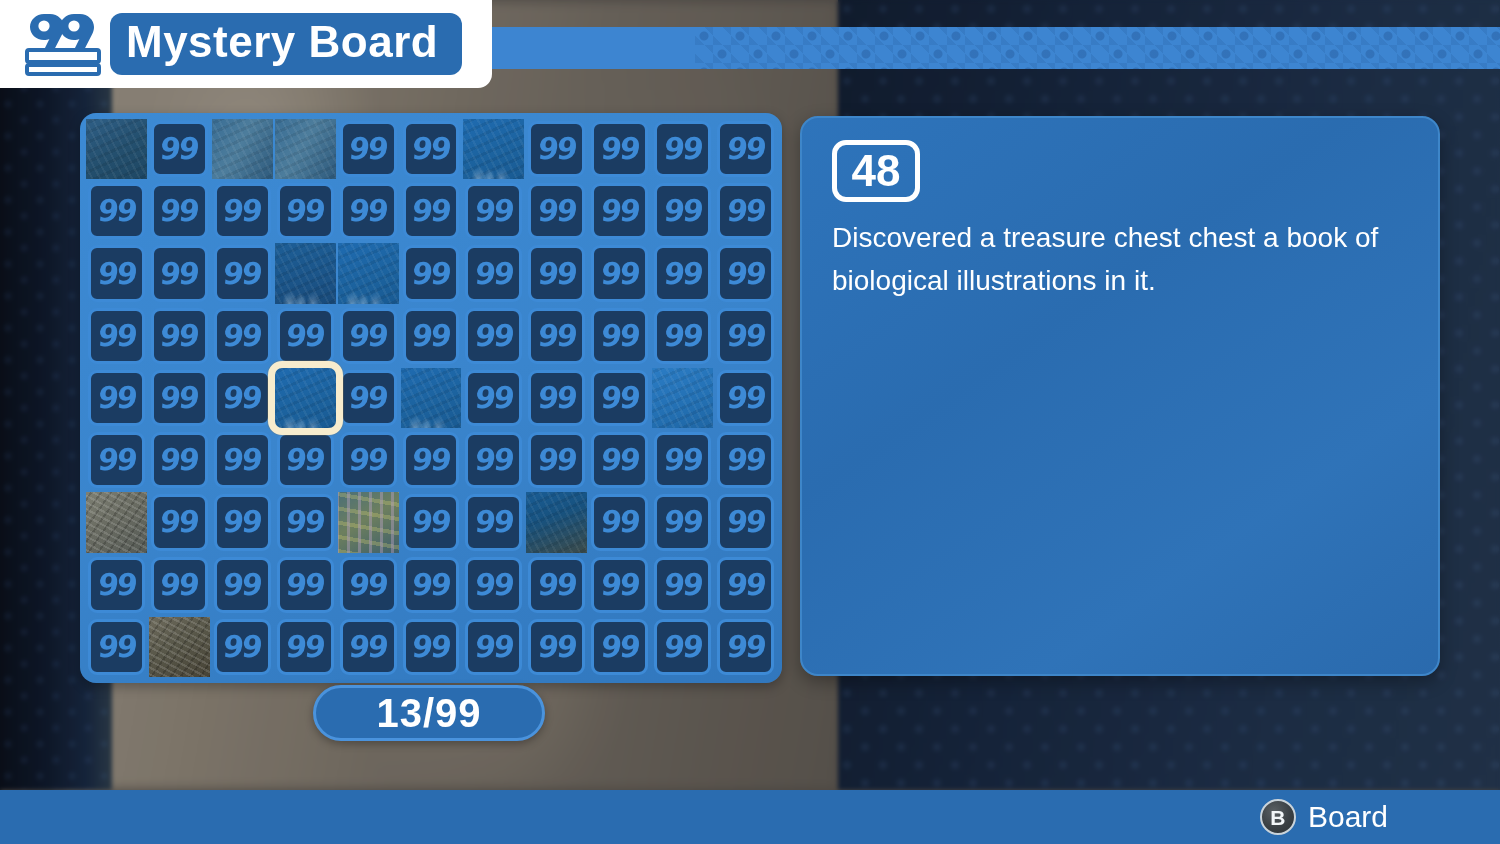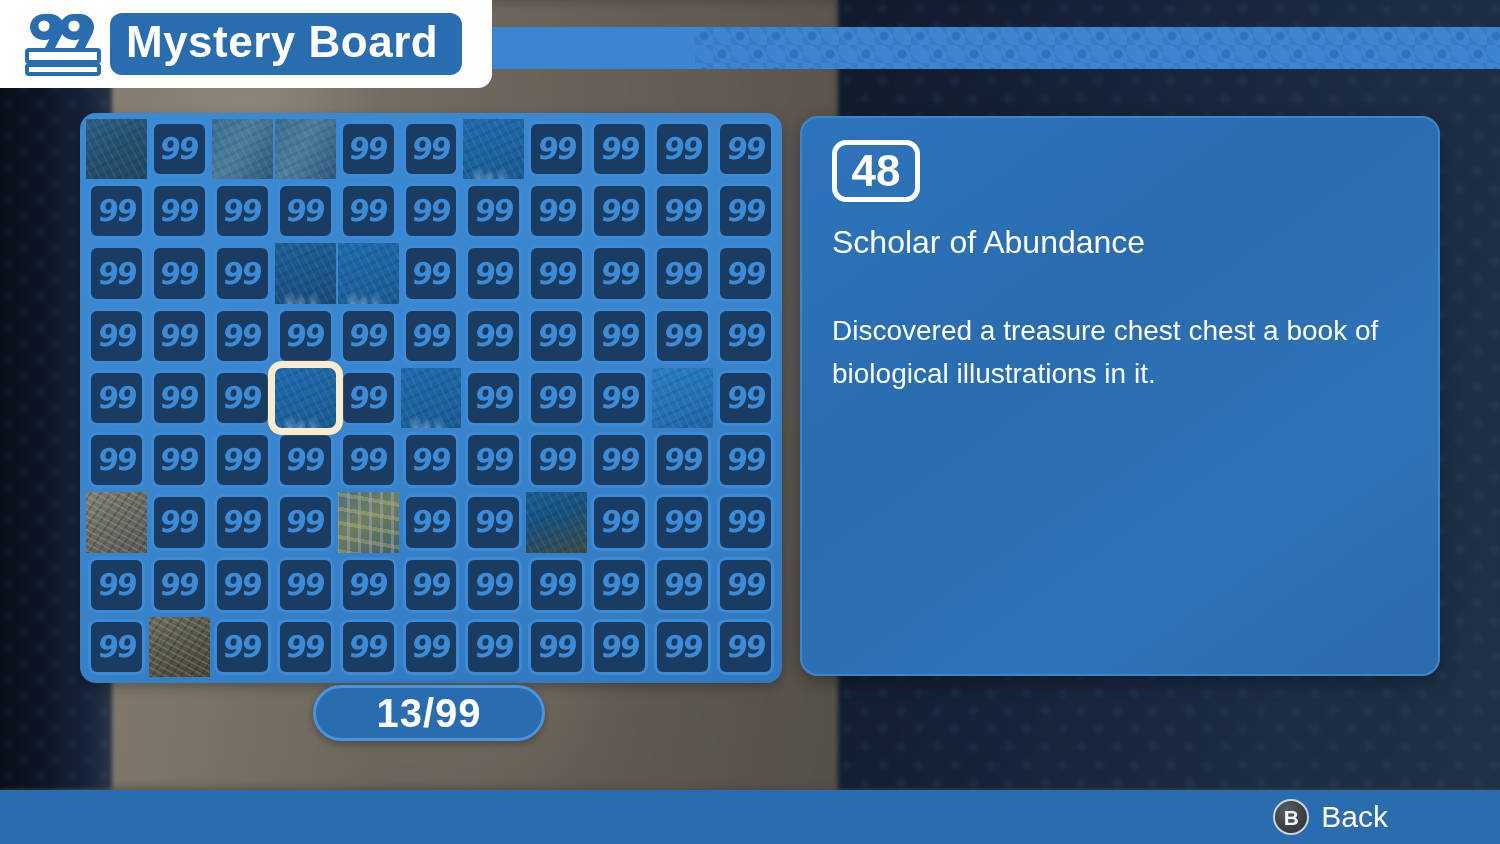--- a/index.html
+++ b/index.html
@@ -221,21 +221,21 @@
     border-radius: 18px;
     z-index: 14;
     box-shadow: 0 6px 18px rgba(0,0,0,.32);
     padding: 22px 30px;
   }
   .badge-num {
     width: 88px; height: 62px;
     border: 5px solid #ffffff;
     border-radius: 14px;
     display: flex; align-items: center; justify-content: center;
-    margin-bottom: 22px;
+    margin-bottom: 14px;
   }
   .badge-num span {
     color: #ffffff; font-size: 44px; font-weight: bold; line-height: 1;
   }
   .info-title {
     color: #ffffff; font-size: 32px; line-height: 1.15;
     margin-bottom: 48px;
   }
   .info-desc {
     color: #ffffff; font-size: 28px; line-height: 1.55;
@@ -809,26 +809,25 @@
   </div>
 
   <div class="counter">
     <span>13/99</span>
   </div>
 
   <div class="info-panel">
     <div class="badge-num">
       <span>48</span>
     </div>
-    <div class="info-title">Scholar of Abundance</div>
     <div class="info-desc">Discovered a treasure chest chest a book of biological illustrations in it.</div>
   </div>
 
   <div class="footer">
     <div class="footer-action">
       <div class="btn-glyph">
         <span>B</span>
       </div>
-      <div class="footer-label">Back</div>
+      <div class="footer-label">Board</div>
     </div>
   </div>
 
 </div>
 
 </body></html>

